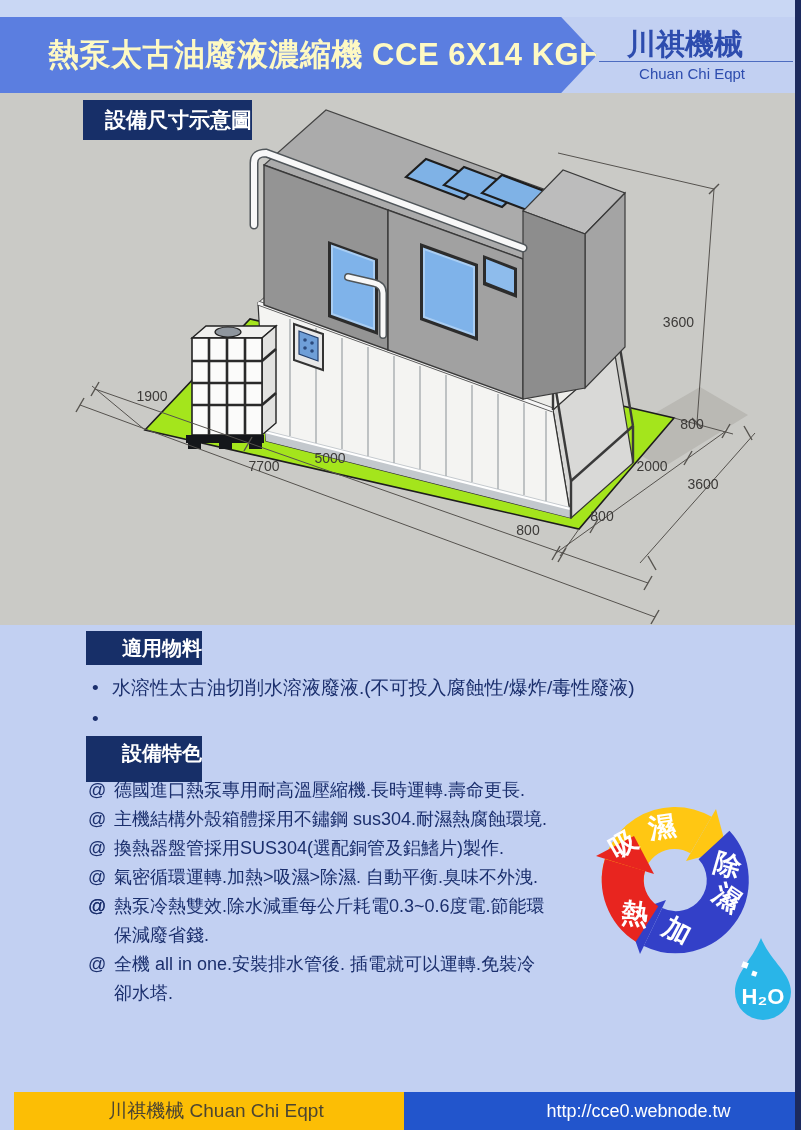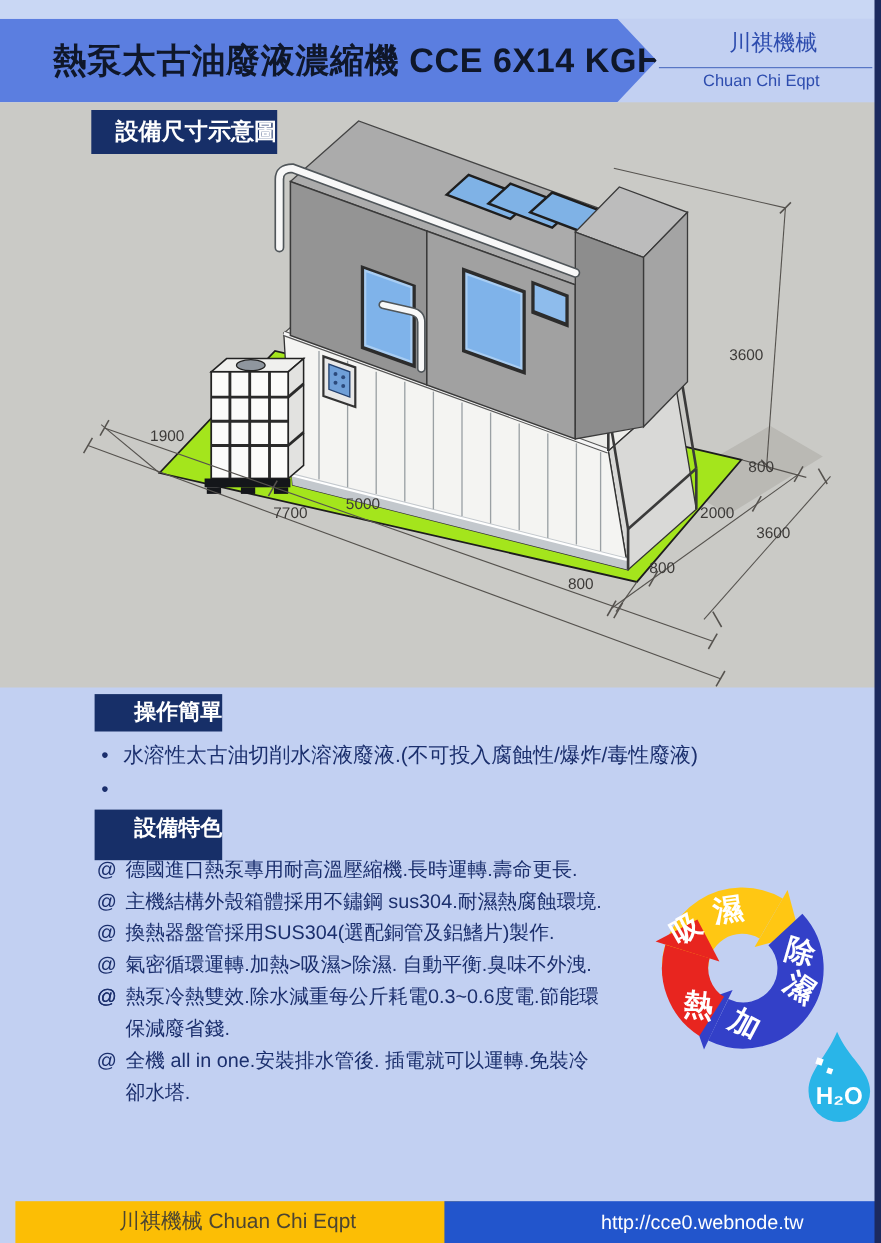--- a/index.html
+++ b/index.html
@@ -3,24 +3,24 @@
 <meta charset="utf-8">
 <style>
   html,body{margin:0;padding:0;}
   body{font-family:"Liberation Sans",sans-serif;}
   #page{position:relative;width:801px;height:1130px;background:#c2d0f2;overflow:hidden;}
 
   
   #top-strip{position:absolute;left:0;top:0;width:801px;height:17px;background:#c9d7f4;}
   #header-bar{position:absolute;left:0;top:17px;width:597px;height:76px;background:#5b7ee0;
     clip-path:polygon(0 0,94% 0,100% 50%,94% 100%,0 100%);}
-  #header-title{position:absolute;left:48px;top:0;height:76px;line-height:76px;color:#0f172a;
+  #header-title{position:absolute;left:48px;top:0;height:76px;line-height:76px;color:#fef9c3;
     font-size:31px;font-weight:bold;white-space:nowrap;letter-spacing:0.5px;}
   #company-block{position:absolute;left:597px;top:17px;width:198px;height:76px;}
-  #company-zh{position:absolute;right:52px;top:8px;font-size:20px;font-weight:400;color:#2d4cae;white-space:nowrap;}
+  #company-zh{position:absolute;right:52px;top:8px;font-size:29px;font-weight:700;color:#2d4cae;white-space:nowrap;}
   #company-divider{position:absolute;left:2px;right:2px;top:44px;height:1px;background:#4d6cc0;}
   #company-en{position:absolute;right:50px;top:48px;font-size:15px;color:#2d4cae;white-space:nowrap;}
 
   
   #drawing-area{position:absolute;left:0;top:93px;width:801px;height:532px;background:#cacac6;}
   .badge{position:absolute;background:#172f68;color:#ffffff;font-weight:bold;text-align:right;}
   #badge-diagram{left:83px;top:100px;width:169px;height:40px;font-size:21px;line-height:40px;}
   #badge-materials{left:86px;top:631px;width:116px;height:34px;font-size:20px;line-height:34px;}
   #badge-features{left:86px;top:736px;width:116px;height:46px;font-size:20px;line-height:34px;}
 
@@ -199,21 +199,21 @@
         <text class="dim-label" x="602" y="428" text-anchor="middle">800</text>
         <text class="dim-label" x="652" y="378" text-anchor="middle">2000</text>
         <text class="dim-label" x="692" y="336" text-anchor="middle">800</text>
         <text class="dim-label" x="703" y="396" text-anchor="middle">3600</text>
         <text class="dim-label" x="694" y="234" text-anchor="end">3600</text>
       </g>
     </svg>
   </div>
 
   <div class="badge" id="badge-diagram">設備尺寸示意圖</div>
-  <div class="badge" id="badge-materials">操作簡單</div>
+  <div class="badge" id="badge-materials">適用物料</div>
   <div class="badge" id="badge-features">設備特色</div>
 
   <ul id="materials-list">
     <li><span class="bullet">•</span><span>水溶性太古油切削水溶液廢液.(不可投入腐蝕性/爆炸/毒性廢液)</span></li>
     <li><span class="bullet">•</span></li>
   </ul>
 
   <ul id="features-list">
     <li><span class="marker">@</span><span>德國進口熱泵專用耐高溫壓縮機.長時運轉.壽命更長.</span></li>
     <li><span class="marker">@</span><span>主機結構外殼箱體採用不鏽鋼 sus304.耐濕熱腐蝕環境.</span></li>

